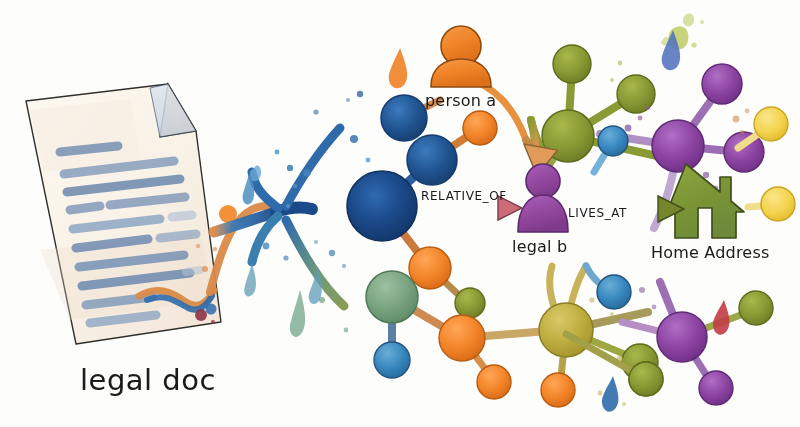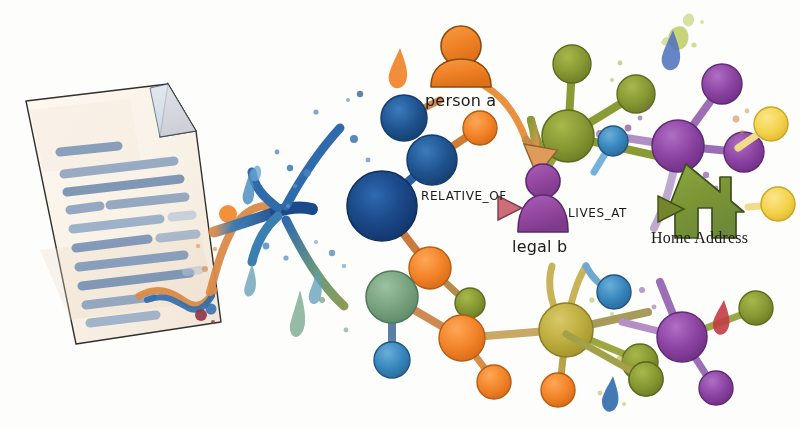--- a/index.html
+++ b/index.html
@@ -42,21 +42,21 @@
   }
   .lbl-node {
     font-size: 16px;
   }
   .lbl-rel {
     font-size: 12px;
     letter-spacing: 0.6px;
   }
   #lbl-person-a { left: 425px; top: 91px; }
   #lbl-person-b { left: 512px; top: 237px; }
-  #lbl-home-address { left: 651px; top: 229px; font-family: Liberation Serif, serif; }
+  #lbl-home-address { left: 651px; top: 243px; }
   #lbl-relative-of { left: 421px; top: 189px; }
   #lbl-lives-at { left: 568px; top: 189px; margin-top: 17px; }
 </style>
 </head>
 <body>
 
 <div id="scene">
 
   <svg viewBox="0 0 800 427" xmlns="http://www.w3.org/2000/svg">
     <defs>
@@ -413,20 +413,21 @@
       <line x1="385" y1="208" x2="500" y2="208" stroke="url(#relArrowGrad)" stroke-width="8" stroke-linecap="butt"></line>
       <path d="M498 196 L522 208 L498 220 Z" fill="#cc6d78" stroke="#7b3d48" stroke-width="1.4"></path>
     </g>
 
     <g>
       <line x1="562" y1="209" x2="662" y2="209" stroke="url(#livesArrowGrad)" stroke-width="8" stroke-linecap="butt"></line>
       <path d="M658 196 L684 209 L658 222 Z" fill="#74852c" stroke="#42501a" stroke-width="1.4"></path>
     </g>
   </svg>
 
+  <div class="lbl lbl-doc" id="lbl-doc">legal doc</div>
 
   <div class="lbl lbl-node" id="lbl-person-a">person a</div>
 
   <div class="lbl lbl-node" id="lbl-person-b">legal b</div>
 
   <div class="lbl lbl-node" id="lbl-home-address">Home Address</div>
 
   <div class="lbl lbl-rel" id="lbl-relative-of">RELATIVE_OF</div>
 
   <div class="lbl lbl-rel" id="lbl-lives-at">LIVES_AT</div>

